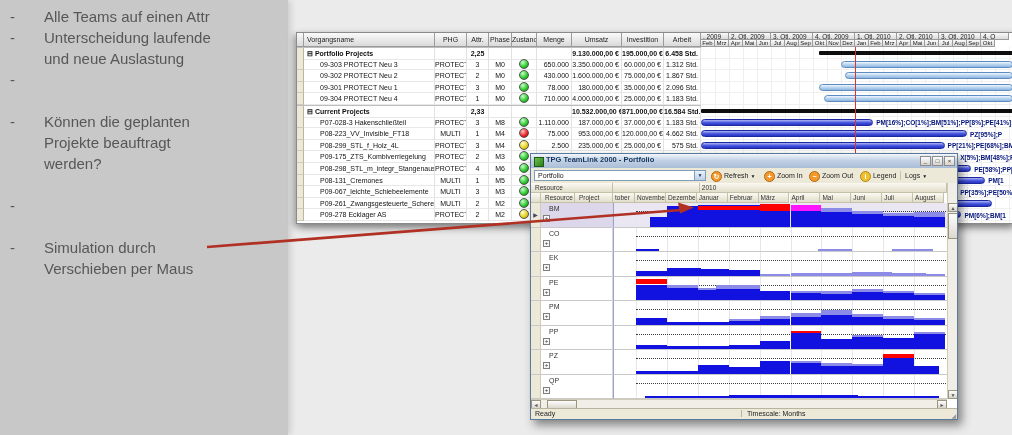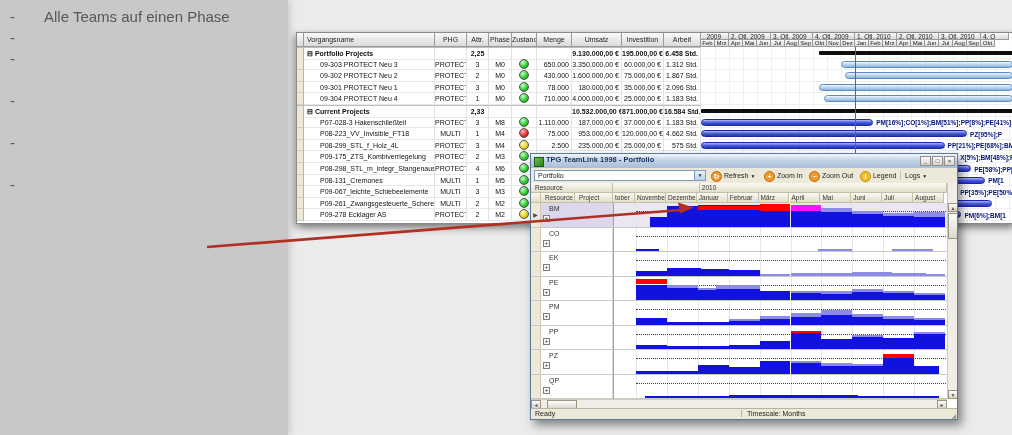--- a/index.html
+++ b/index.html
@@ -72,36 +72,39 @@
 </style>
 </head>
 <body>
 
 <div class="stage">
 
   <aside class="panel">
     <ul class="bullets" id="bullets">
         <li class="bullet">
           <span class="dash">-</span>
-          <span>Alle Teams auf einen Phase</span>
+          <span>Alle Teams auf einen Attr</span>
+        </li>
+        <li class="bullet">
+          <span class="dash">-</span>
+          <span>Unterscheidung laufende<br>und neue Auslastung</span>
         </li>
         <li class="bullet">
           <span class="dash">-</span>
         </li>
         <li class="bullet">
           <span class="dash">-</span>
+          <span>Können die geplanten<br>Projekte beauftragt<br>werden?</span>
         </li>
         <li class="bullet">
           <span class="dash">-</span>
         </li>
         <li class="bullet">
           <span class="dash">-</span>
-        </li>
-        <li class="bullet">
-          <span class="dash">-</span>
+          <span>Simulation durch<br>Verschieben per Maus</span>
         </li>
       </ul>
   </aside>
 
   <section class="app" id="app">
       <div class="hc" style="left: 0px; top: 0px; width: 7px; height: 14px;"></div>
       <div class="hc" style="left: 7px; top: 0px; width: 131px; height: 14px; text-align: left; padding-left: 3px;">Vorgangsname</div>
       <div class="hc" style="left: 138px; top: 0px; width: 32px; height: 14px; text-align: center; padding-left: 0px;">PHG</div>
       <div class="hc" style="left: 170px; top: 0px; width: 22px; height: 14px; text-align: center; padding-left: 0px;">Attr.</div>
       <div class="hc" style="left: 192px; top: 0px; width: 23px; height: 14px; text-align: center; padding-left: 0px;">Phase</div>
@@ -382,21 +385,21 @@
         <div class="gbar gb-dark" style="left: 0px; top: 152.8px; width: 291.2px;"></div>
         <div class="gbar gb-dark" style="left: 0px; top: 164.4px; width: 260.4px;"></div>
         <div class="glabel" style="left: 263.4px; top: 164.9px;">PM[6%];BM[1</div>
         <div class="today" style="left: 154px; top: 0px; height: 100%;"></div>
       </div>
     </section>
 
   <section class="tl">
     <div class="tl-title">
       <span class="ticon"></span>
-      <span class="ttext">TPG TeamLink 1998 - Portfolio</span>
+      <span class="ttext">TPG TeamLink 2000 - Portfolio</span>
       <span class="wbtn" style="right:26px;">_</span>
       <span class="wbtn" style="right:14px;">□</span>
       <span class="wbtn" style="right:2px;">×</span>
     </div>
     <div class="tl-toolbar">
       <span class="combo">
         <span class="ctext">Portfolio</span>
         <span class="cbtn">▼</span>
       </span>
       <span class="titem" style="left:180px;"><span class="oic">↻</span> <span>Refresh</span> <span style="font-size:5px;">▼</span></span>

